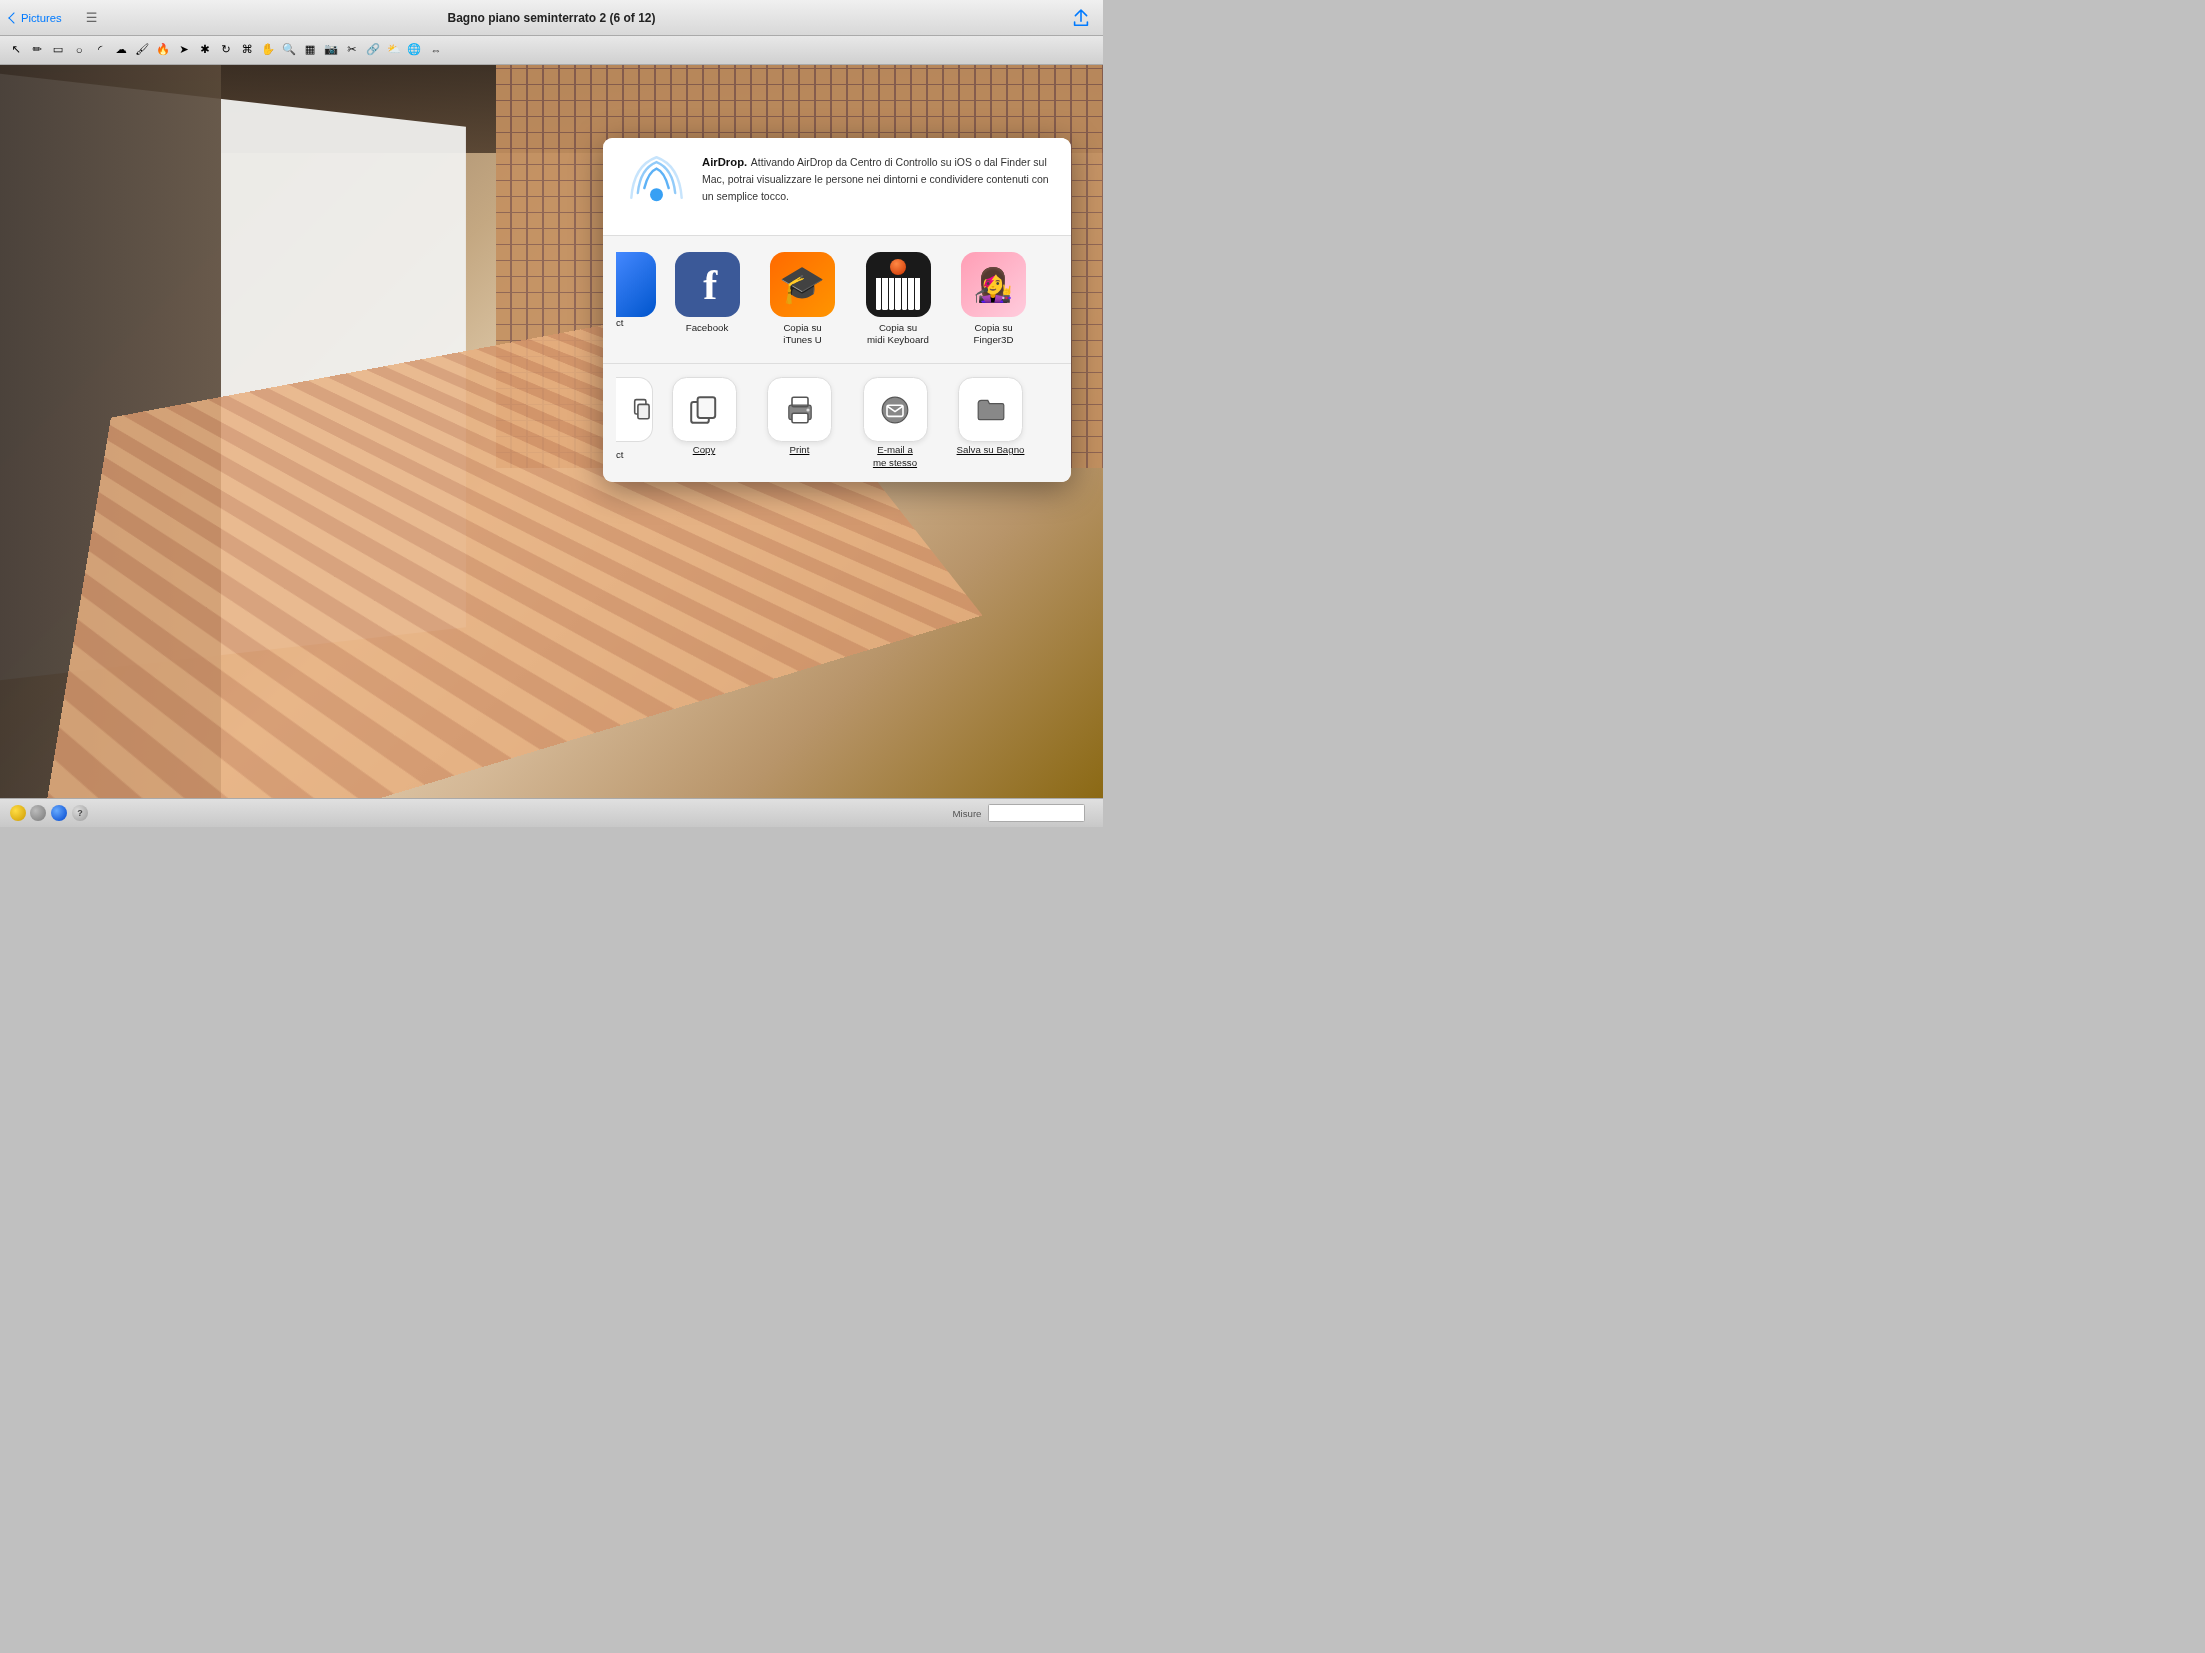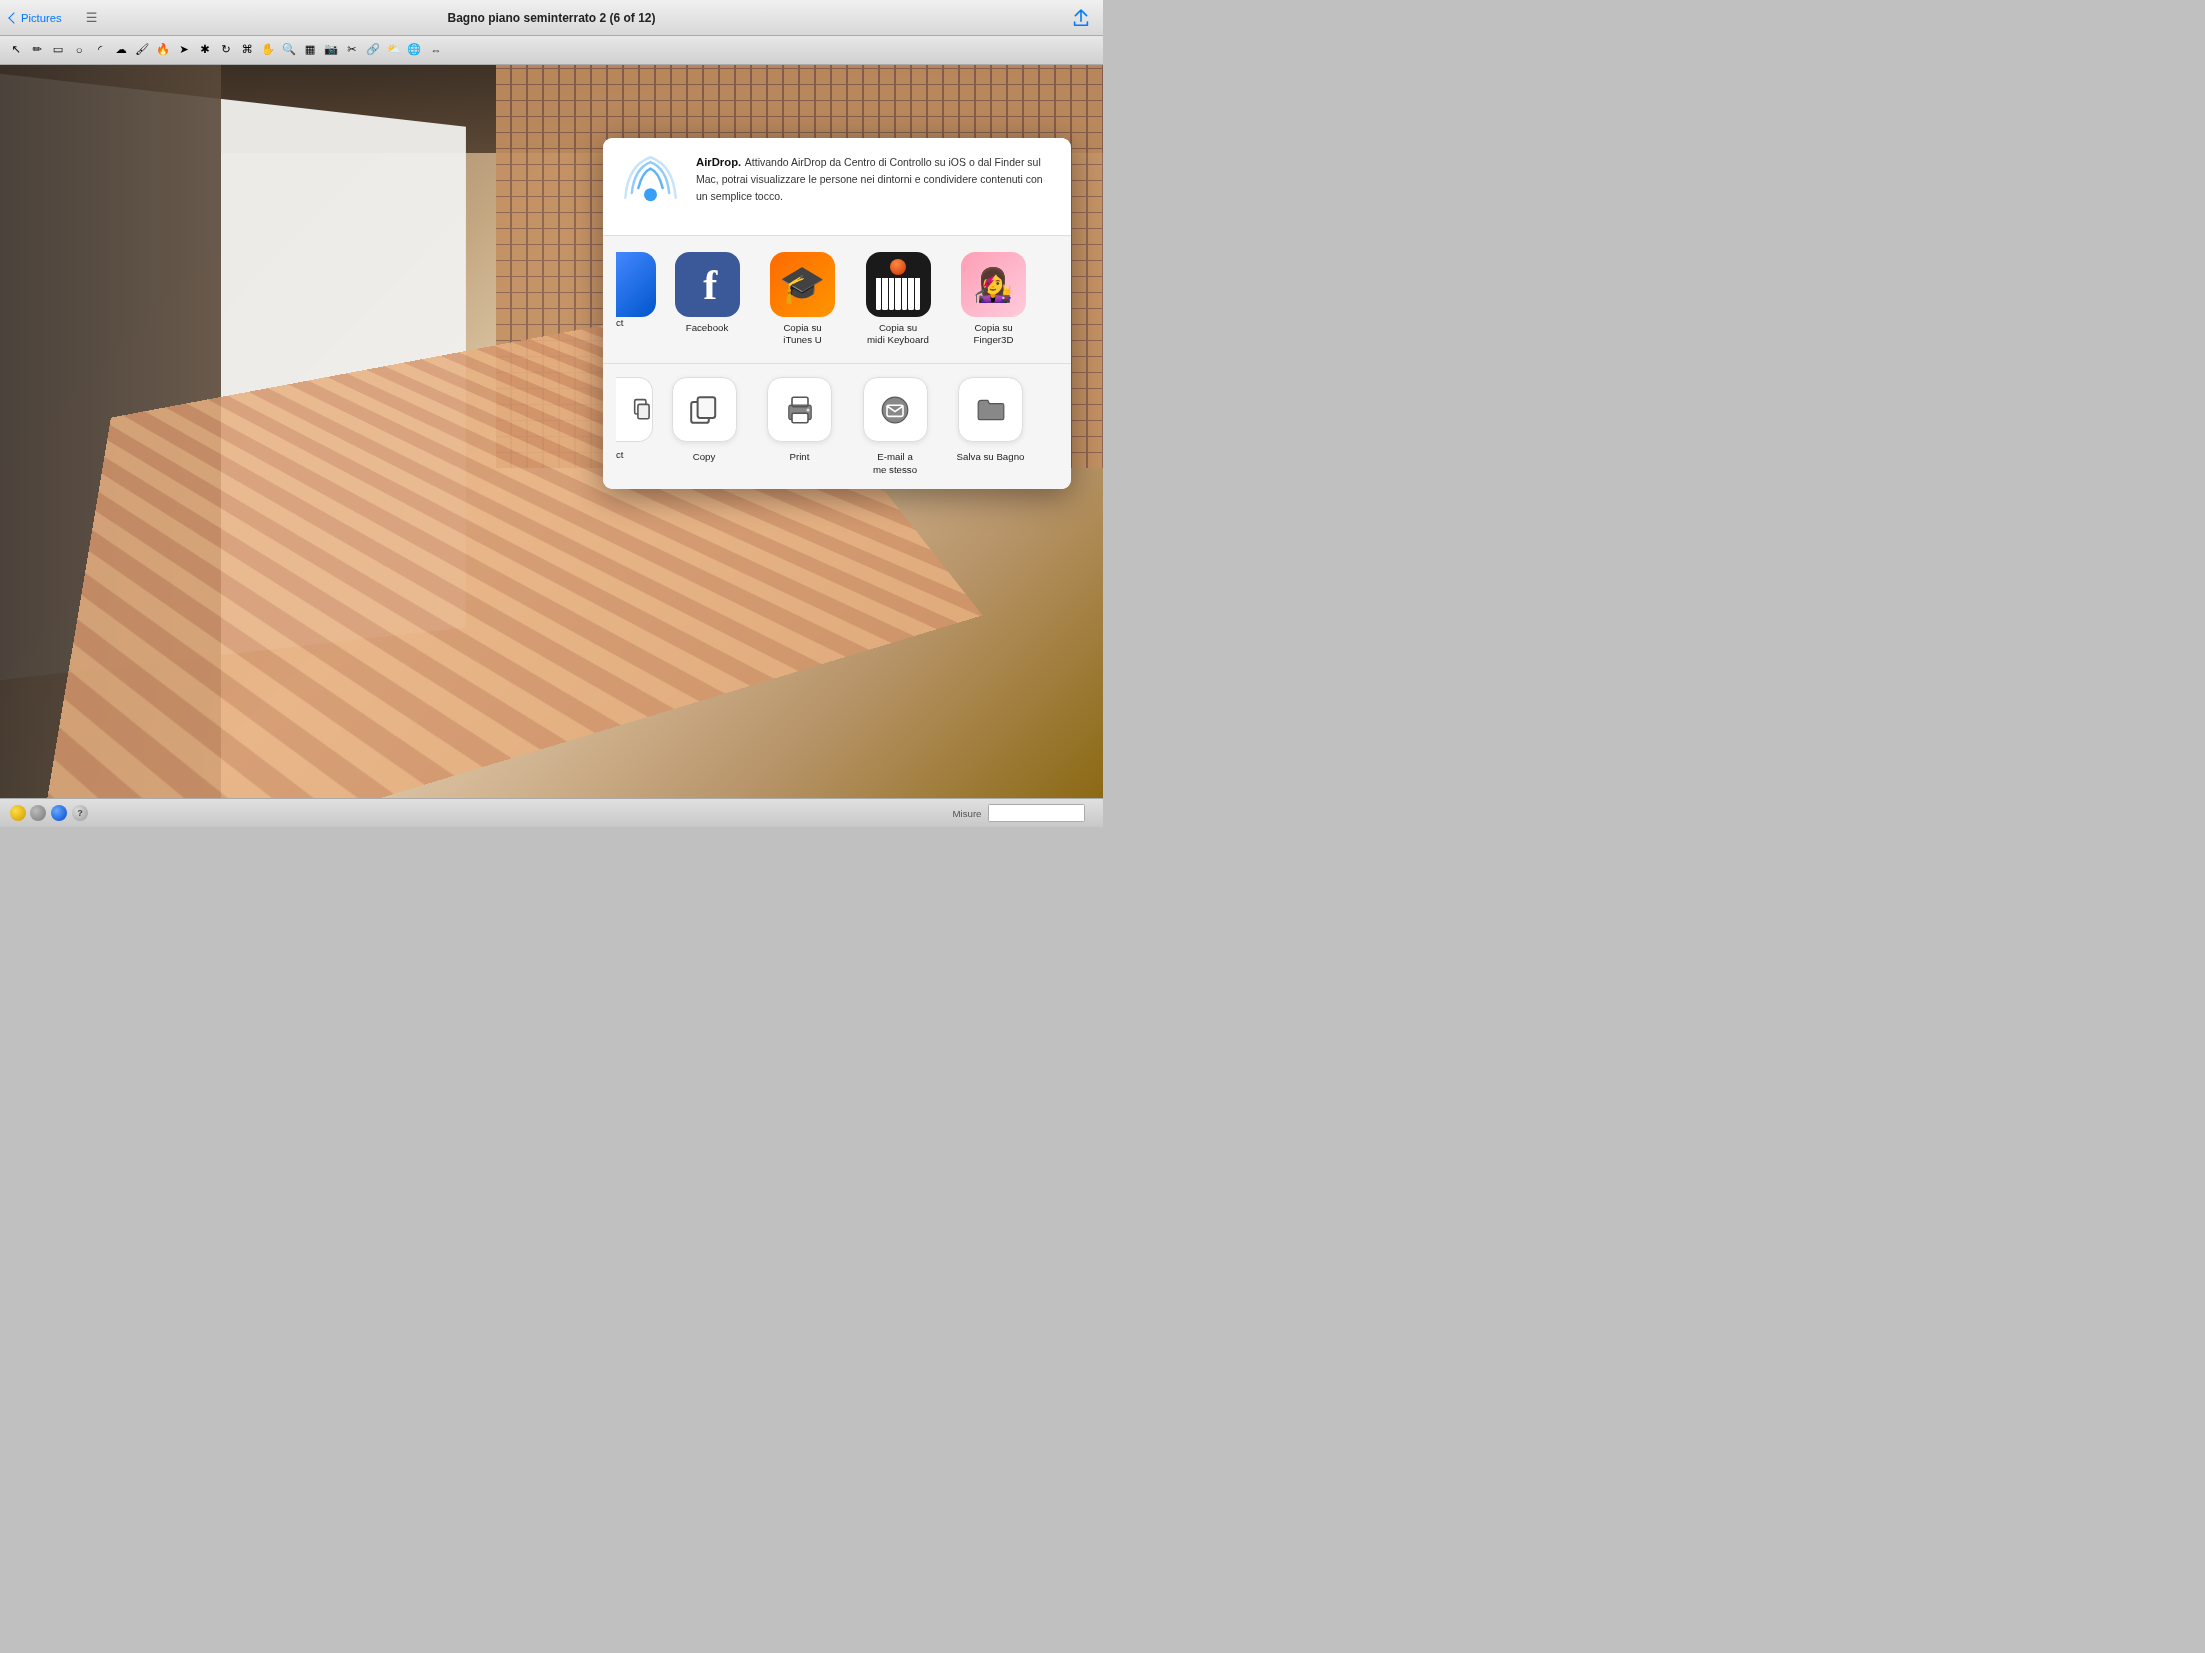--- a/index.html
+++ b/index.html
@@ -244,21 +244,21 @@
       width: 468px;
       background: rgba(245, 245, 245, 0.97);
       border-radius: 9.7px;
       box-shadow: 0 6.5px 32px rgba(0,0,0,0.4);
       z-index: 200;
       overflow: hidden;
     }
 
     
     .airdrop-section {
-      padding: 16px 15px;
+      padding: 16px 21px;
       display: flex;
       align-items: flex-start;
       gap: 13px;
       border-bottom: 0.8px solid #ddd;
       background: white;
     }
     .airdrop-icon-container {
       flex-shrink: 0;
       width: 65px;
       height: 65px;
@@ -411,23 +411,24 @@
       display: flex;
       align-items: flex-start;
       gap: 6.5px;
       background: rgba(245,245,245,0.97);
     }
 
     .action-item {
       display: flex;
       flex-direction: column;
       align-items: center;
-      gap: 9px;
+      gap: 2px;
       min-width: 89px;
       cursor: pointer;
+      text-decoration: underline;
     }
     .action-btn {
       width: 65px;
       height: 65px;
       border-radius: 14.5px;
       background: white;
       border: 0.8px solid #ddd;
       display: flex;
       align-items: center;
       justify-content: center;

